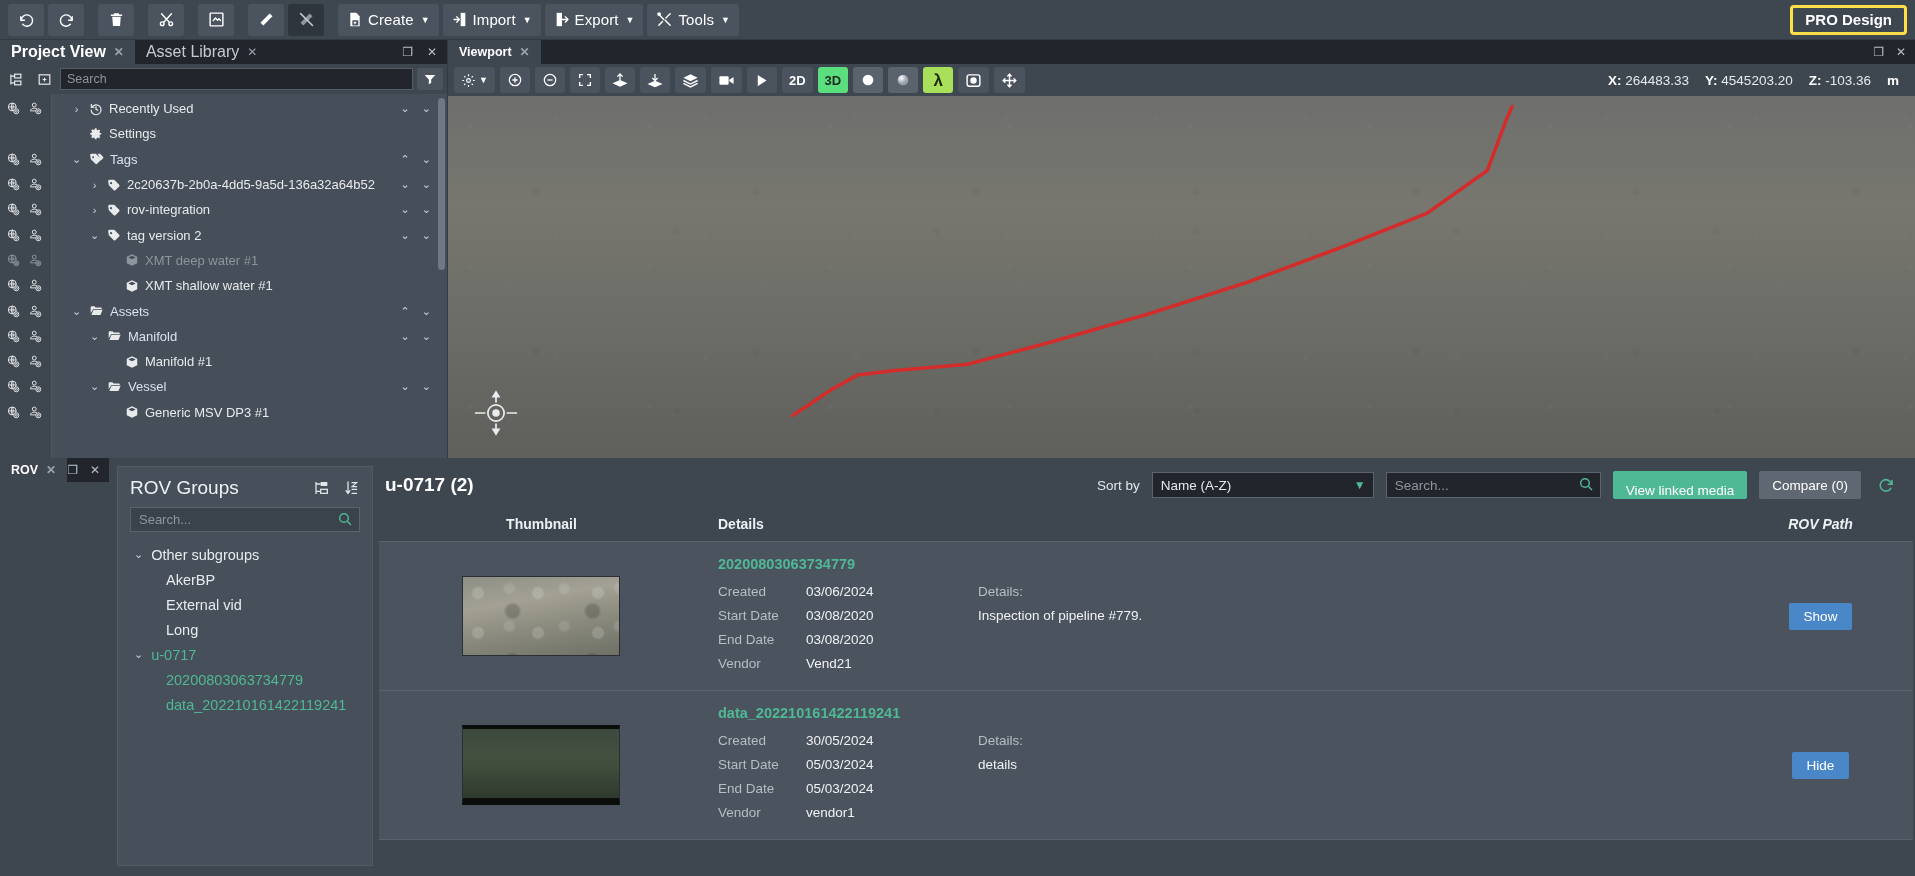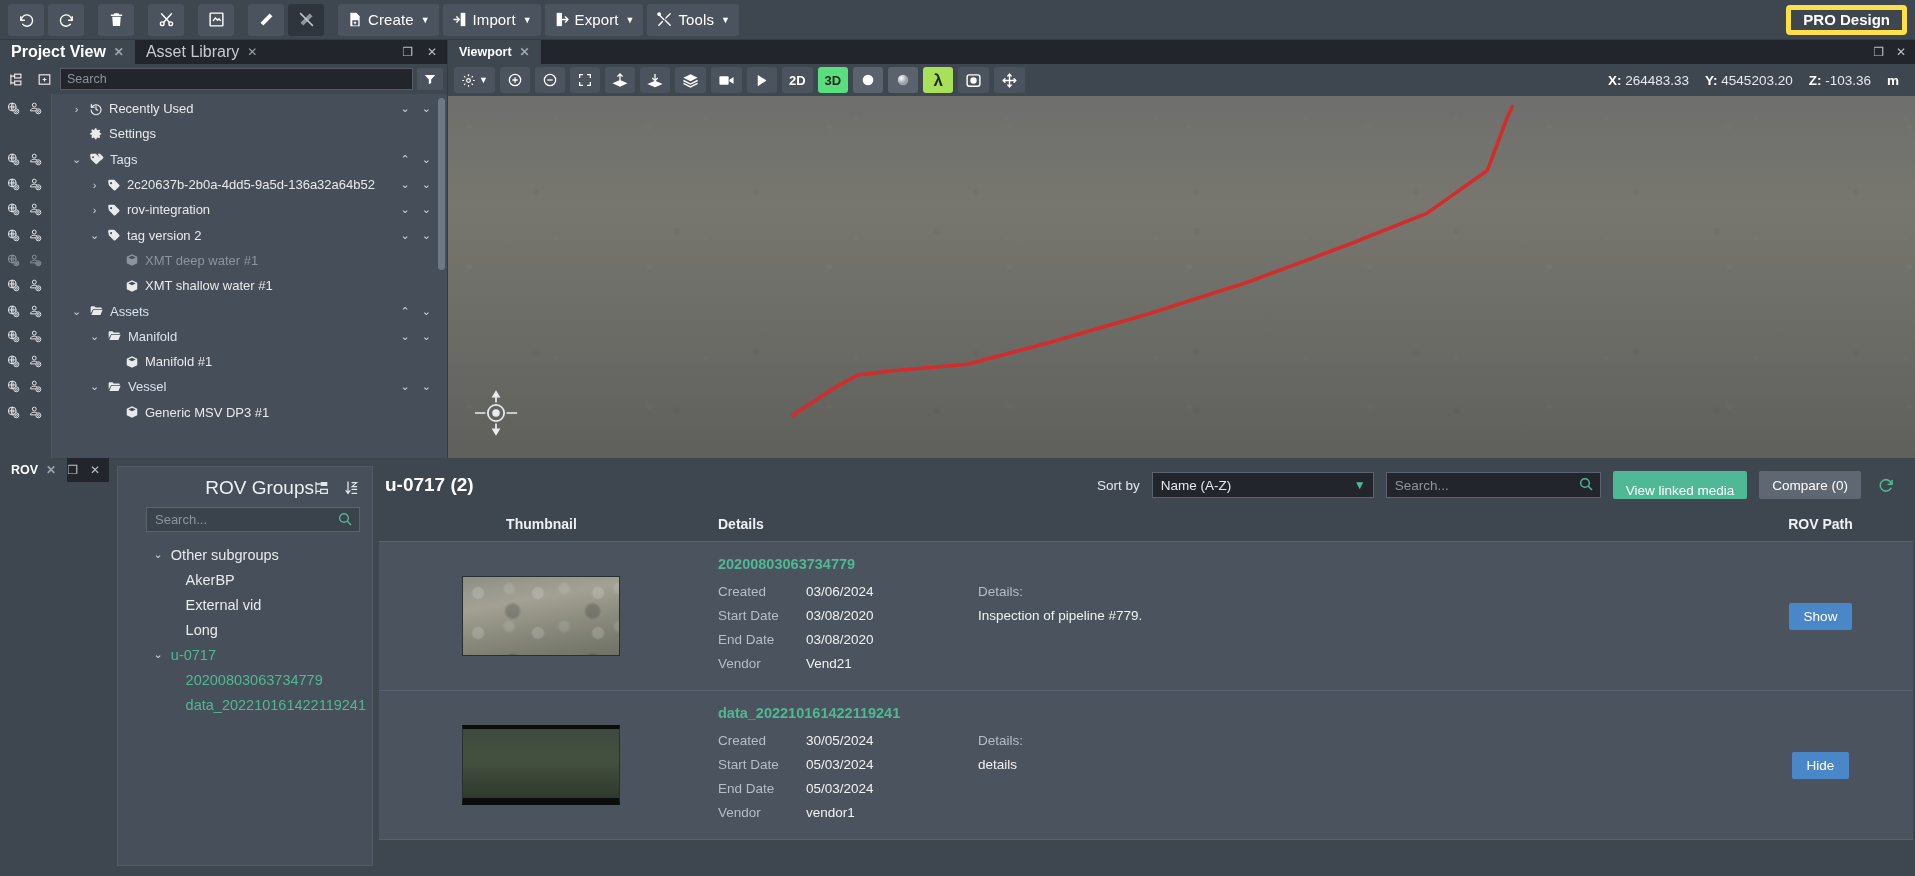--- a/index.html
+++ b/index.html
@@ -26,21 +26,21 @@
     display: flex; align-items: center; justify-content: center;
     gap: 5px; padding: 0 9px; color: #ffffff;
     font-size: 15px; cursor: pointer;
   }
   .tbtn.dark { background: #2f353d; }
   .tbtn .lbl { font-size: 15px; color: #fff; letter-spacing: .1px; }
   .tbtn .caret { font-size: 9px; margin-left: 2px; color:#fff; }
   .tb-sep { width: 6px; }
   .spacer { flex: 1; }
   .pro-btn {
-    height: 30px; padding: 0 12px; border: 5px solid #fde047; border-radius: 4px;
+    height: 30px; padding: 0 12px; border: 3px solid #fde047; border-radius: 4px;
     background: transparent; color: #fff; font-weight: bold; font-size: 15px;
     display:flex; align-items:center; cursor: pointer;
   }
   svg { display:block; }
 
   
   .tabstrip {
     height: 24px; min-height:24px; background: #22262c;
     display:flex; align-items: stretch; font-size: 12.5px;
   }
@@ -109,21 +109,21 @@
                        radial-gradient(circle at 40% 60%, rgba(0,0,0,.10) 0 3px, transparent 4px),
                        radial-gradient(circle at 72% 18%, rgba(255,255,255,.06) 0 2px, transparent 3px),
                        radial-gradient(circle at 88% 75%, rgba(0,0,0,.08) 0 3px, transparent 4px);
      background-size: 180px 140px, 220px 160px, 150px 120px, 260px 180px; }
   .compass { position:absolute; left:25px; bottom:22px; width:46px; height:46px; }
 
   
   .lower { flex:1; display:flex; flex-direction:row; background:#3e4650; overflow:hidden; }
   .rov-body { flex:1; display:flex; overflow:hidden; padding: 6px 0 0 0; }
 
-  .rov-side { width: 256px; min-width:256px; margin: 2px 6px 10px 8px; background:#474f5a; border:1px solid #525a65; display:flex; flex-direction:column;align-items:flex-end; }
+  .rov-side { width: 256px; min-width:256px; margin: 2px 6px 10px 8px; background:#474f5a; border:1px solid #525a65; display:flex; flex-direction:column; }
   .rov-side-head { display:flex; align-items:center; padding: 10px 12px 2px 12px; }
   .rov-side-title { font-size: 19px; color:#eef1f4; }
   .rov-side-actions { margin-left:auto; display:flex; gap:14px; align-items:center; color:#e3e7eb; }
   .rov-search-wrap { margin: 6px 12px 10px 12px; position:relative; }
   .rov-search {
     width:100%; height:25px; background:#3a424c; border:1px solid #5b6personally; border:1px solid #5b636e;
     color:#d7dbe0; font-size:13px; padding: 0 28px 0 8px; font-family:"Liberation Sans", sans-serif;
   }
   .rov-search::placeholder { color:#8d949d; }
   .rov-search-ico { position:absolute; right:7px; top:4px; color:#4fb894; }
@@ -152,21 +152,21 @@
   }
   .msearch::placeholder { color:#8d949d; }
   .msearch-ico { position:absolute; right:7px; top:4px; color:#4fb894; }
   .btn-green { height:28px; padding:12px 13px; background:#4fb894; border:none; color:#ffffff; font-size:13.5px; cursor:pointer; border-radius:2px; }
   .btn-grey { height:28px; padding:0 13px; background:#5e6772; border:none; color:#ffffff; font-size:13.5px; cursor:pointer; border-radius:2px; }
   .refresh-btn { width:26px; height:28px; background:transparent; border:none; color:#4fb894; cursor:pointer; display:flex; align-items:center; justify-content:center; }
 
   .tbl-head { height: 36px; display:flex; align-items:center; background:#3e4650; border-bottom:1px solid #596270; font-size:14px; font-weight:bold; color:#eef1f4; }
   .col-thumb { width: 325px; min-width:325px; text-align:center; }
   .col-details { flex:1; padding-left: 14px; }
-  .col-path { width: 185px; min-width:185px; text-align:center; }
+  .col-path { width: 185px; min-width:185px; text-align:center;font-style:italic; }
 
   .tbl-body { flex:1; overflow:hidden; }
   .row {
     display:flex; align-items:center; min-height: 140px; border-bottom:1px solid #596270; background:#4b535e;
   }
   .row .thumb-cell { width:325px; min-width:325px; display:flex; align-items:center; justify-content:center; }
   .thumb { width:158px; height:80px; border:1px solid #2a2f36; overflow:hidden; position:relative; }
   .thumb.t1 { background: linear-gradient(170deg,#8d8f84 0%, #a3a194 32%, #8b8b7e 60%, #6f7166 100%); }
   .thumb.t1:after { content:""; position:absolute; inset:0;
      background-image: radial-gradient(circle at 25% 40%, rgba(255,255,255,.16) 0 5px, transparent 7px),

